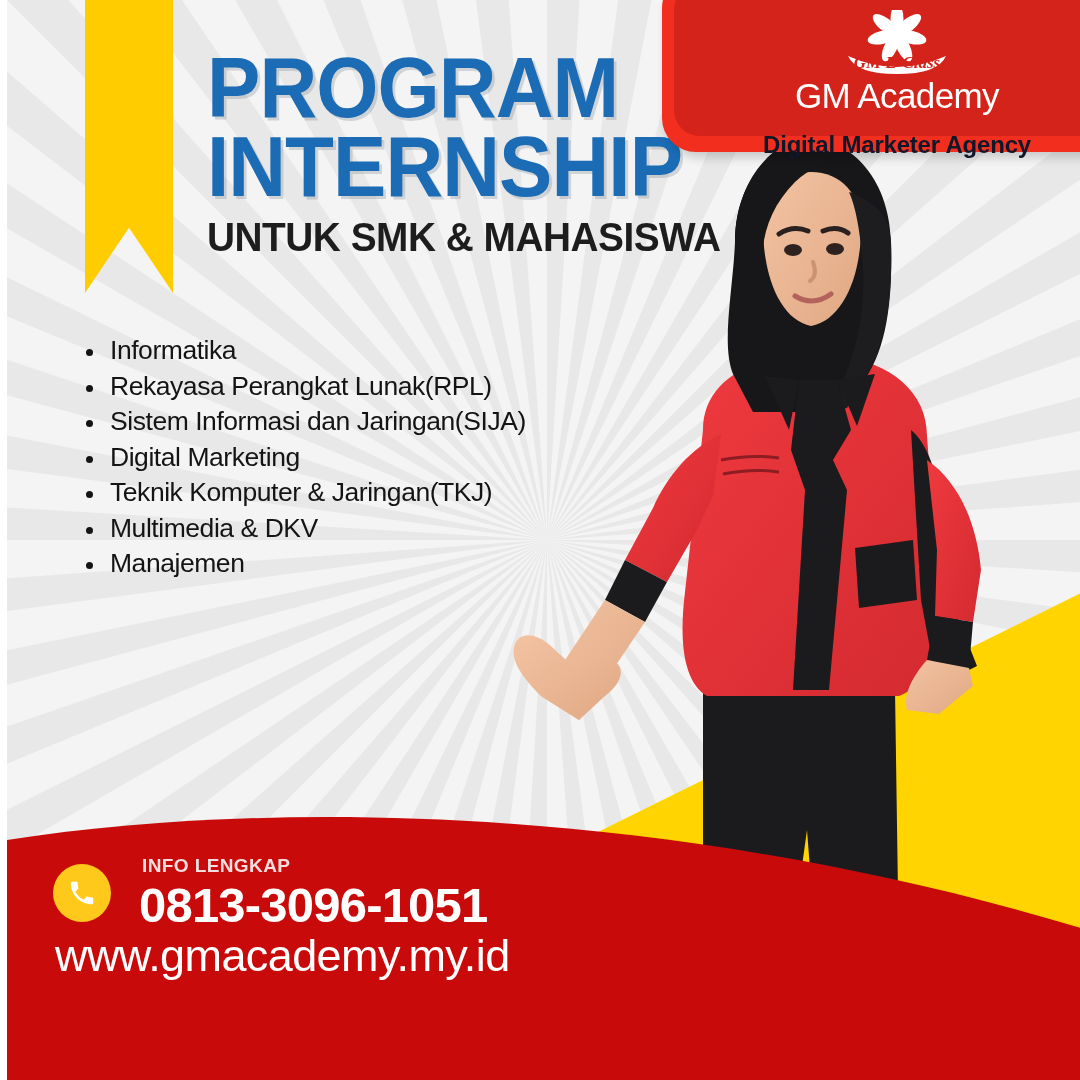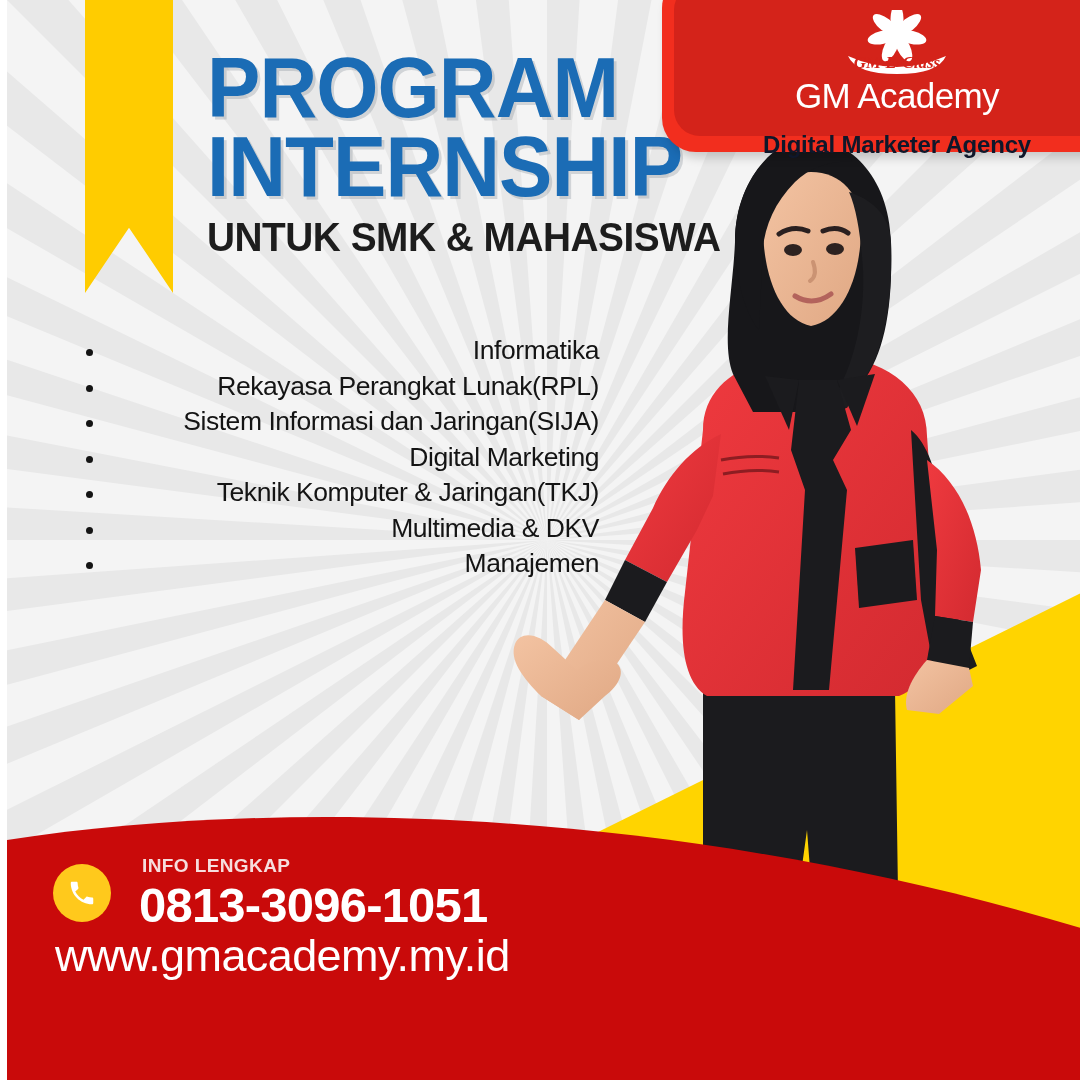--- a/index.html
+++ b/index.html
@@ -50,21 +50,21 @@
     color:#1d1d1d;
     letter-spacing:-.5px;
     transform:scaleX(.97);
     transform-origin:left center;
     white-space:nowrap;
   }
 
   
   .bullets{
     position:absolute;left:72px;top:333px;width:520px;
-    list-style:none;margin:0;padding:0;text-align:right;
+    list-style:none;margin:0;padding:0;
   }
   .bullets li{
     position:relative;
     padding-left:31px;
     font-size:26.5px;
     line-height:1.34;
     color:#141414;
     letter-spacing:-.45px;
     white-space:nowrap;
   }

